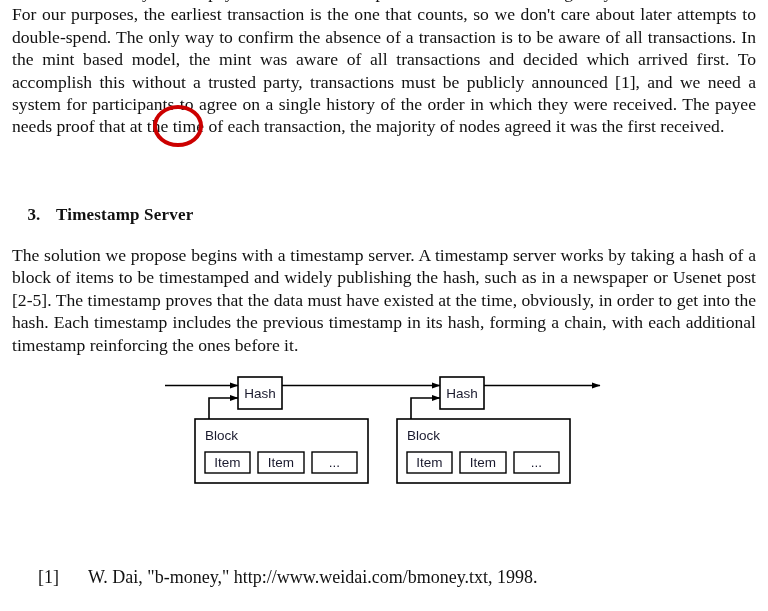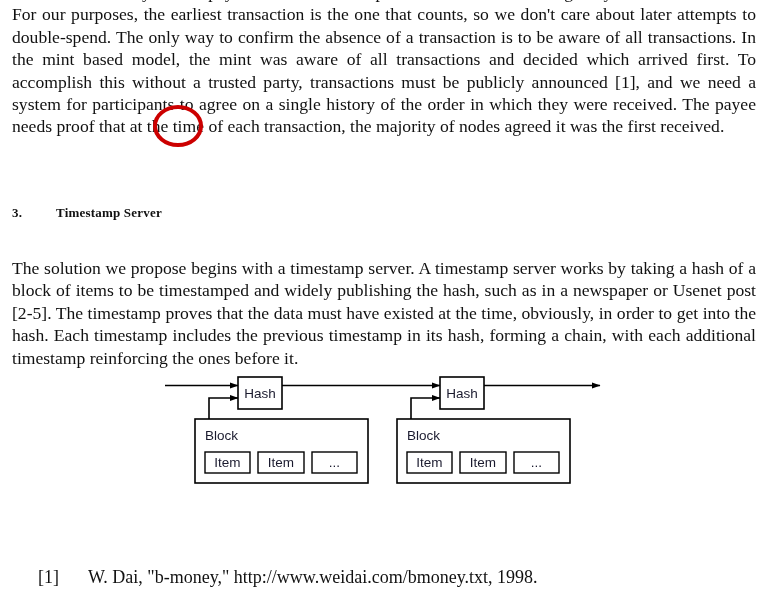--- a/index.html
+++ b/index.html
@@ -41,23 +41,24 @@
   .para .indent-first {
     display: inline-block;
     width: 30px;
   }
 
   
   .section-heading {
     position: absolute;
     left: 12px;
     top: 205px;
-    font-size: 13px;
+    font-size: 17px;
     font-weight: bold;
     letter-spacing: 0.2px;
+    text-align: center;
   }
   .section-heading .sec-num {
     display: inline-block;
     width: 44px;
   }
 
   .references-heading {
     position: absolute;
     left: 12px;
     top: 506px;
@@ -109,21 +110,21 @@
 <div id="page" style="background: rgb(255, 255, 255); color: rgb(17, 17, 17);">
 
   <div class="para clipped-top">
     <span class="indent-first"></span><span>We need a way for the payee to know that the previous owners did not sign any earlier transactions.  For our purposes, the earliest transaction is the one that counts, so we don't care about later attempts to double-spend.  The only way to confirm the absence of a transaction is to be aware of all transactions.  In the mint based model, the mint was aware of all transactions and decided which arrived first.  To accomplish this without a trusted party, transactions must be publicly announced [1], and we need a system for participants to agree on a single history of the order in which they were received.  The payee needs proof that at the time of each transaction, the majority of nodes agreed it was the first received.</span>
   </div>
 
   <div class="section-heading">
     <span class="sec-num">3.</span><span>Timestamp Server</span>
   </div>
 
-  <div class="para" style="top:244px;margin-top:13px;">
+  <div class="para" style="top:244px;">
     <span>The solution we propose begins with a timestamp server.  A timestamp server works by taking a hash of a block of items to be timestamped and widely publishing the hash, such as in a newspaper or Usenet post [2-5].  The timestamp proves that the data must have existed at the time, obviously, in order to get into the hash.  Each timestamp includes the previous timestamp in its hash, forming a chain, with each additional timestamp reinforcing the ones before it.</span>
   </div>
 
   <svg id="diagram" viewBox="0 0 768 611">
     <defs>
       <marker id="arrow" markerWidth="9" markerHeight="9" refX="8.5" refY="3.2" orient="auto" markerUnits="userSpaceOnUse">
         <path d="M0,0 L9,3.2 L0,6.4 z" fill="#000000"></path>
       </marker>
     </defs>
 

